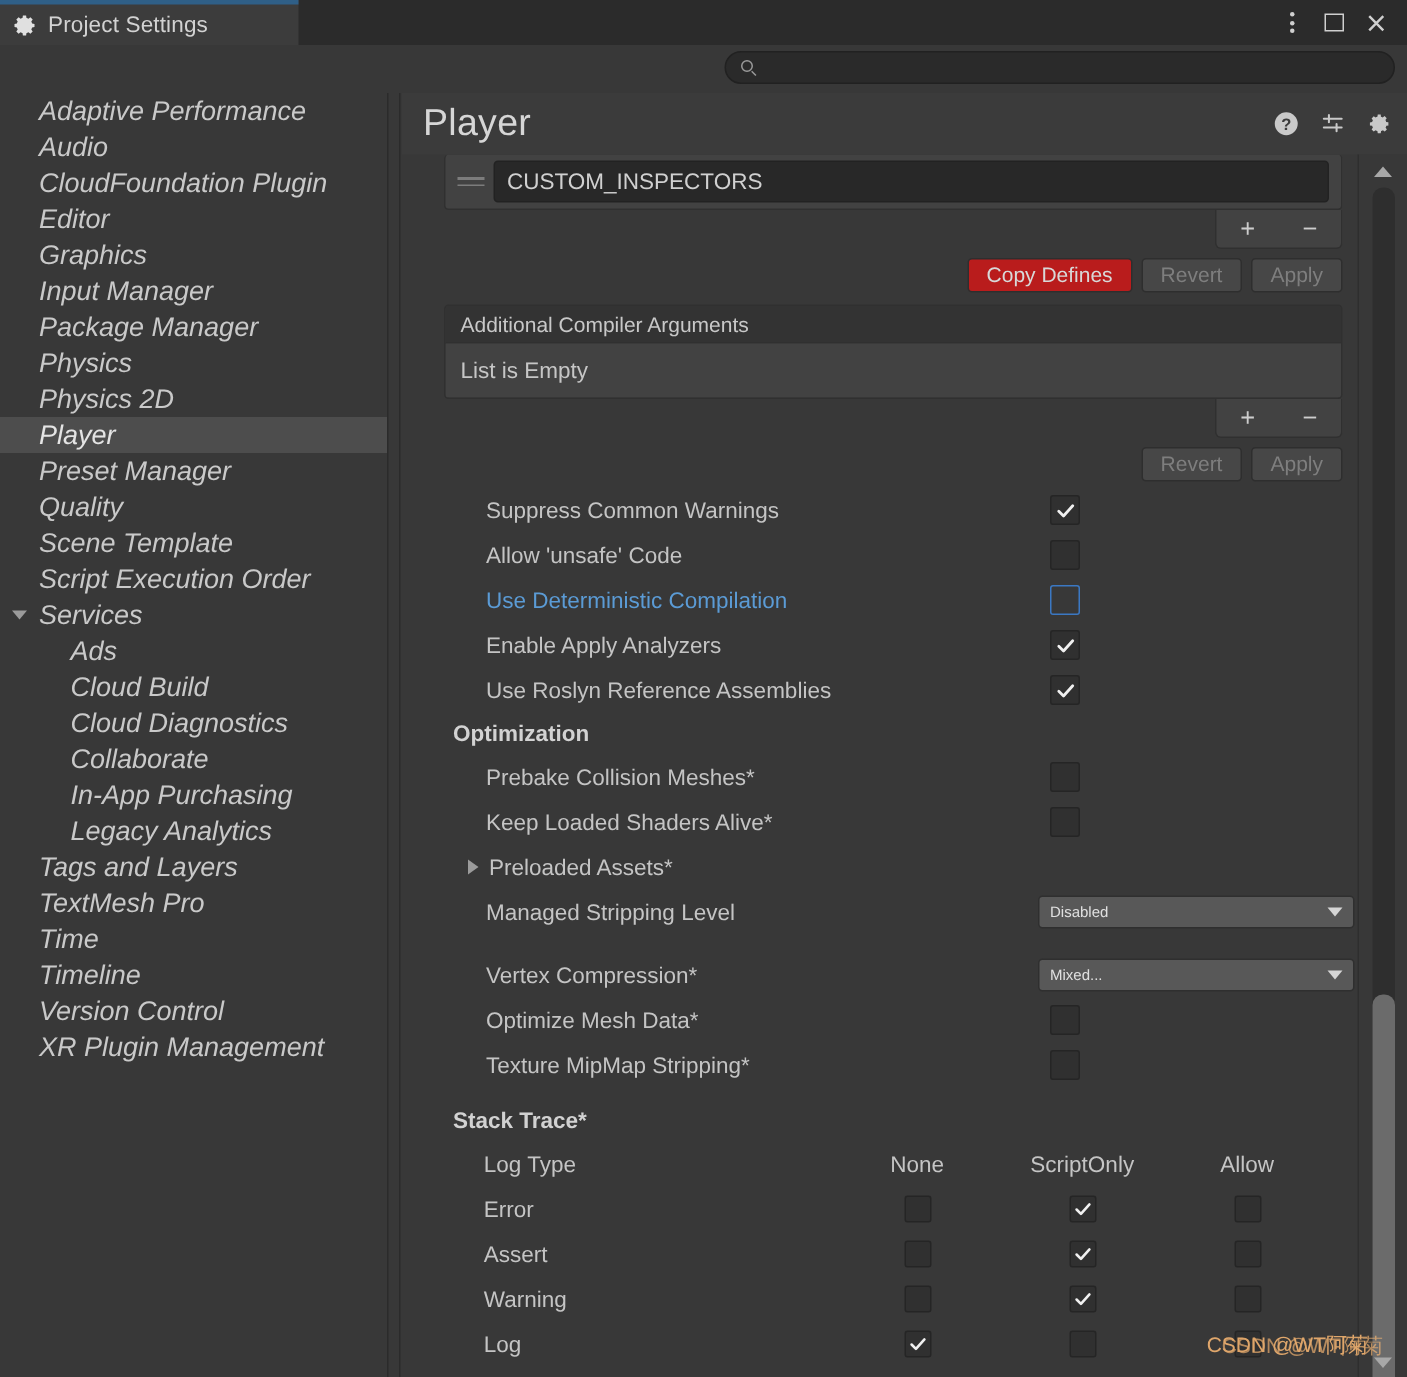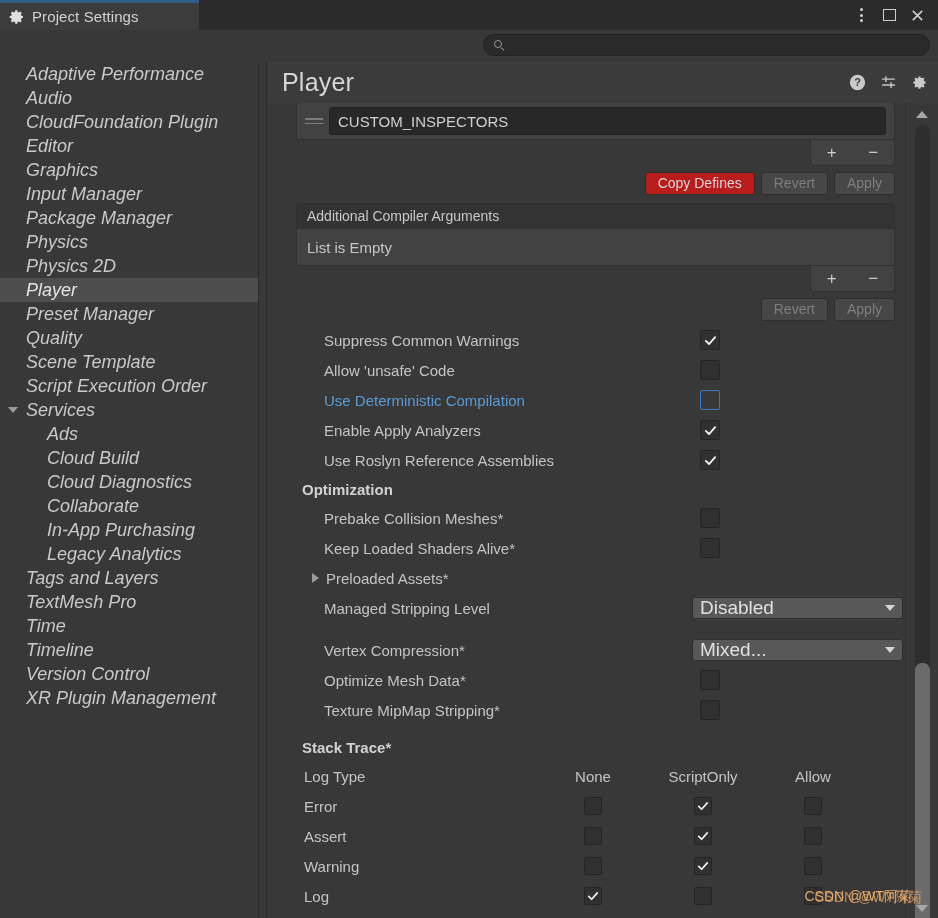--- a/index.html
+++ b/index.html
@@ -192,30 +192,30 @@
   }
   .foldout-arrow {
     width:0;height:0; margin-right:7px;
     border-top:5px solid transparent; border-bottom:5px solid transparent;
     border-left:7px solid #9b9b9b;
   }
   .dropdown {
     width:211px; height:22px; background:#585858;
     border:1px solid #2f2f2f; border-radius:3px;
     display:flex; align-items:center; padding:0 7px;
-    color:#e0e0e0; font-size:19px;
+    color:#e0e0e0; font-size:10px;
   }
   .dd-arrow {
     margin-left:auto; width:0;height:0;
     border-left:5px solid transparent; border-right:5px solid transparent;
     border-top:6px solid #d5d5d5;
   }
 
   
-  .st-head, .st-row { display:flex; align-items:center; height:30px; }
+  .st-head, .st-row { display:flex; align-items:center; height:30px;justify-content:center; }
   .st-label { width:270px; padding-left:36px; font-size:15px; color:#c4c4c4; }
   .st-col {
     width:110px; display:flex; align-items:center; justify-content:center;
     font-size:15px; color:#c4c4c4;
   }
   .st-cbx {
     width:18px; height:18px; background:#303030; border:1px solid #252525;
     border-radius:2px; display:flex; align-items:center; justify-content:center;
   }
 

